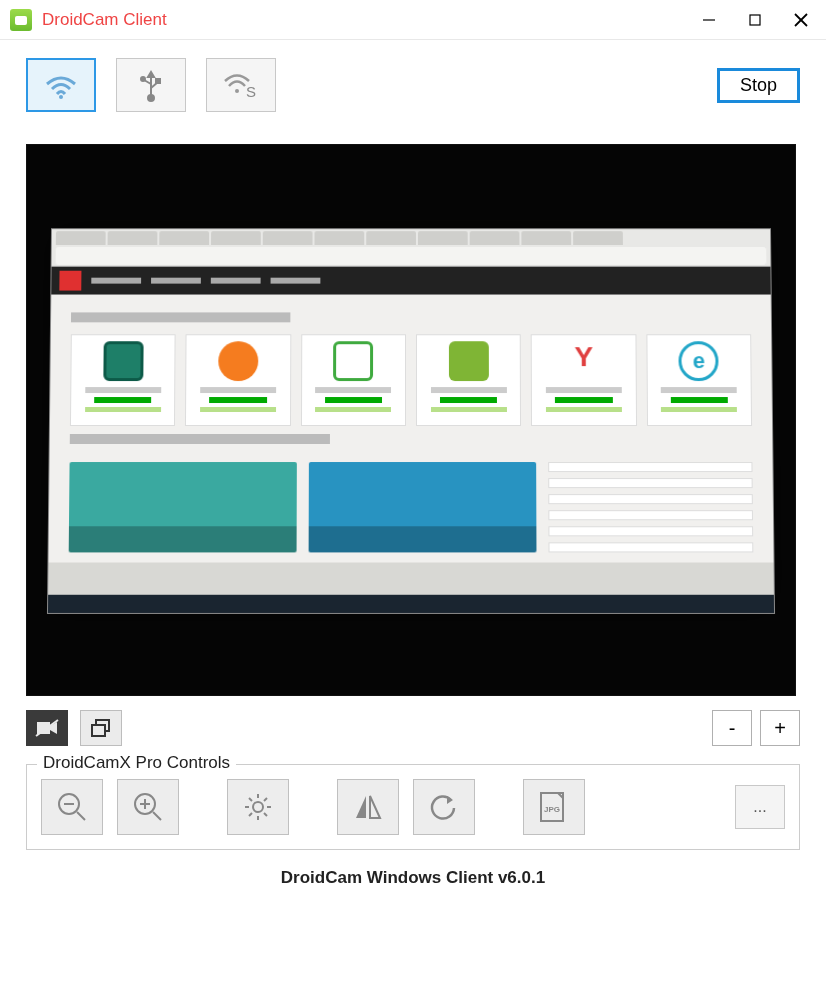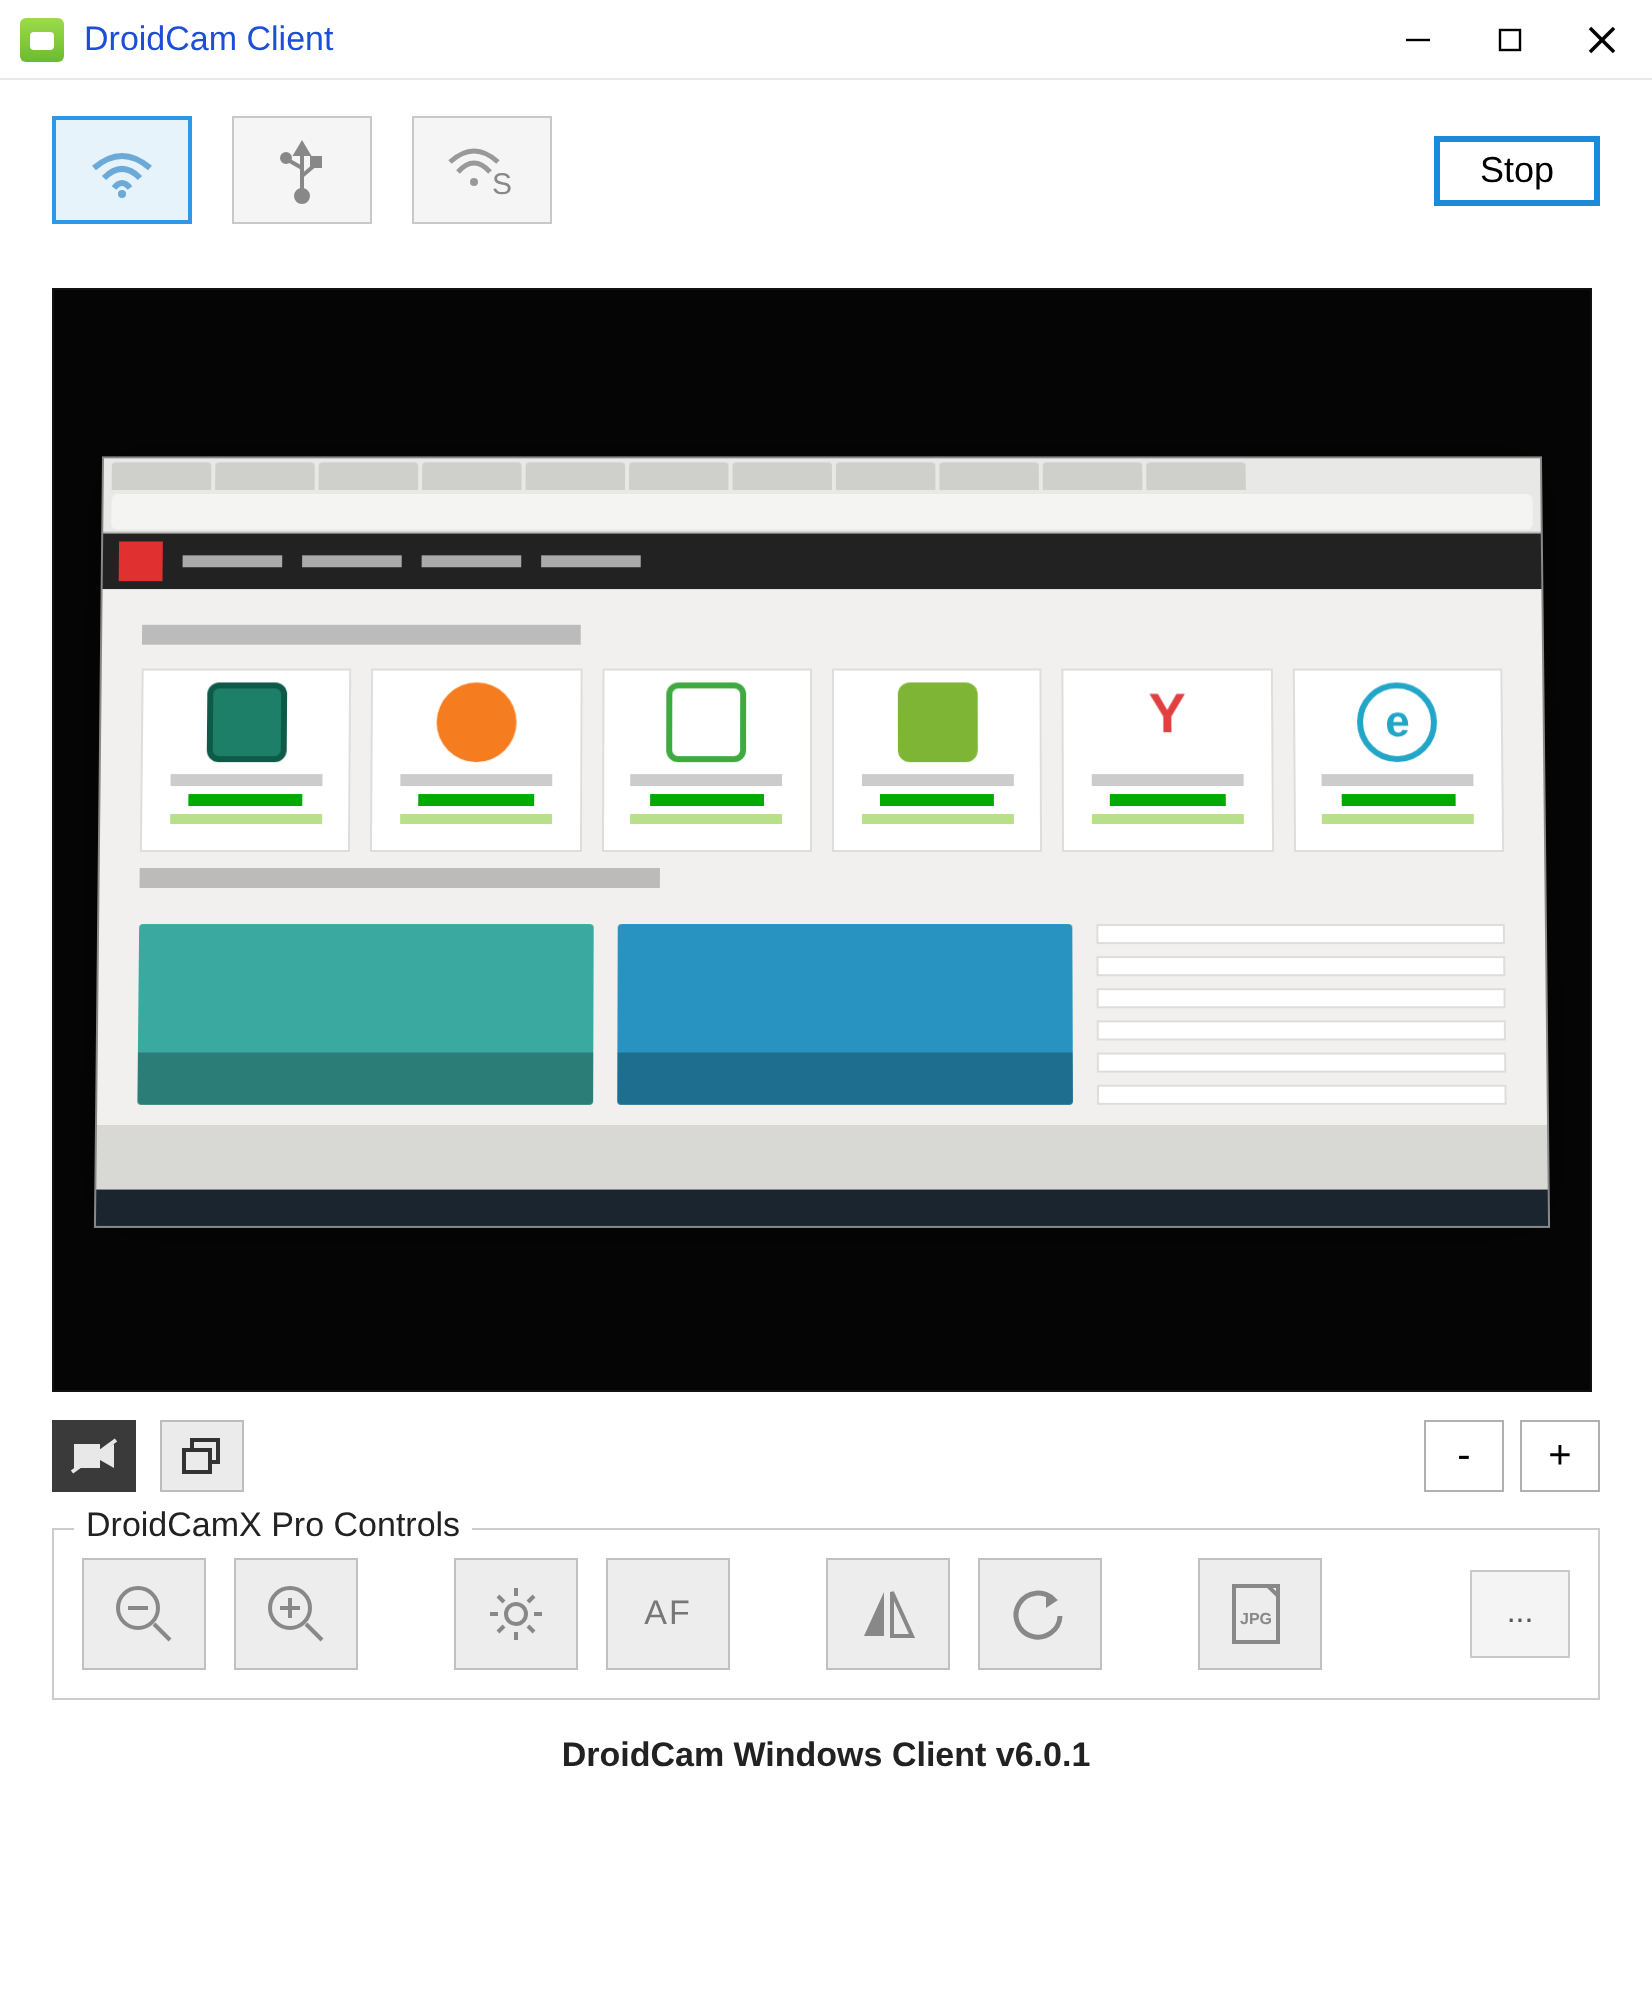--- a/index.html
+++ b/index.html
@@ -25,21 +25,21 @@
     position: relative;
   }
   .app-icon::after {
     content: '';
     position: absolute;
     width: 12px; height: 9px;
     background: #fff;
     top: 7px; left: 5px;
     border-radius: 2px;
   }
-  .app-title { font-size: 17px; color: #1d4ed8; flex: 1; }
+  .app-title { font-size: 17px; color: #ef4444; flex: 1; }
   .win-controls { display: flex; align-items: center; }
   .win-btn {
     width: 46px; height: 40px;
     display: flex; align-items: center; justify-content: center;
     cursor: pointer;
   }
   .win-btn svg { stroke: #000; stroke-width: 1.2; fill: none; }
   .close-btn svg { stroke-width: 1.8; }
   .content { padding: 18px 26px 4px 26px; }
   .connection-row { display: flex; gap: 20px; align-items: center; }
@@ -349,23 +349,20 @@
           <line x1="16" y1="3" x2="16" y2="7"></line>
           <line x1="16" y1="25" x2="16" y2="29"></line>
           <line x1="3" y1="16" x2="7" y2="16"></line>
           <line x1="25" y1="16" x2="29" y2="16"></line>
           <line x1="7" y1="7" x2="10" y2="10"></line>
           <line x1="22" y1="22" x2="25" y2="25"></line>
           <line x1="25" y1="7" x2="22" y2="10"></line>
           <line x1="10" y1="22" x2="7" y2="25"></line>
         </svg>
       </div>
-      <div class="pro-btn">
-        <span class="af-text">AF</span>
-      </div>
       <div class="gap"></div>
       <div class="pro-btn">
         <svg width="32" height="30" fill="#888">
           <path d="M14 4 L14 26 L4 26 Z"></path>
           <path d="M18 4 L18 26 L28 26 Z" fill="none" stroke="#888" stroke-width="2"></path>
         </svg>
       </div>
       <div class="pro-btn">
         <svg width="30" height="30" stroke="#888" stroke-width="2.5" fill="none">
           <path d="M22 8 A11 11 0 1 0 25 16"></path>

